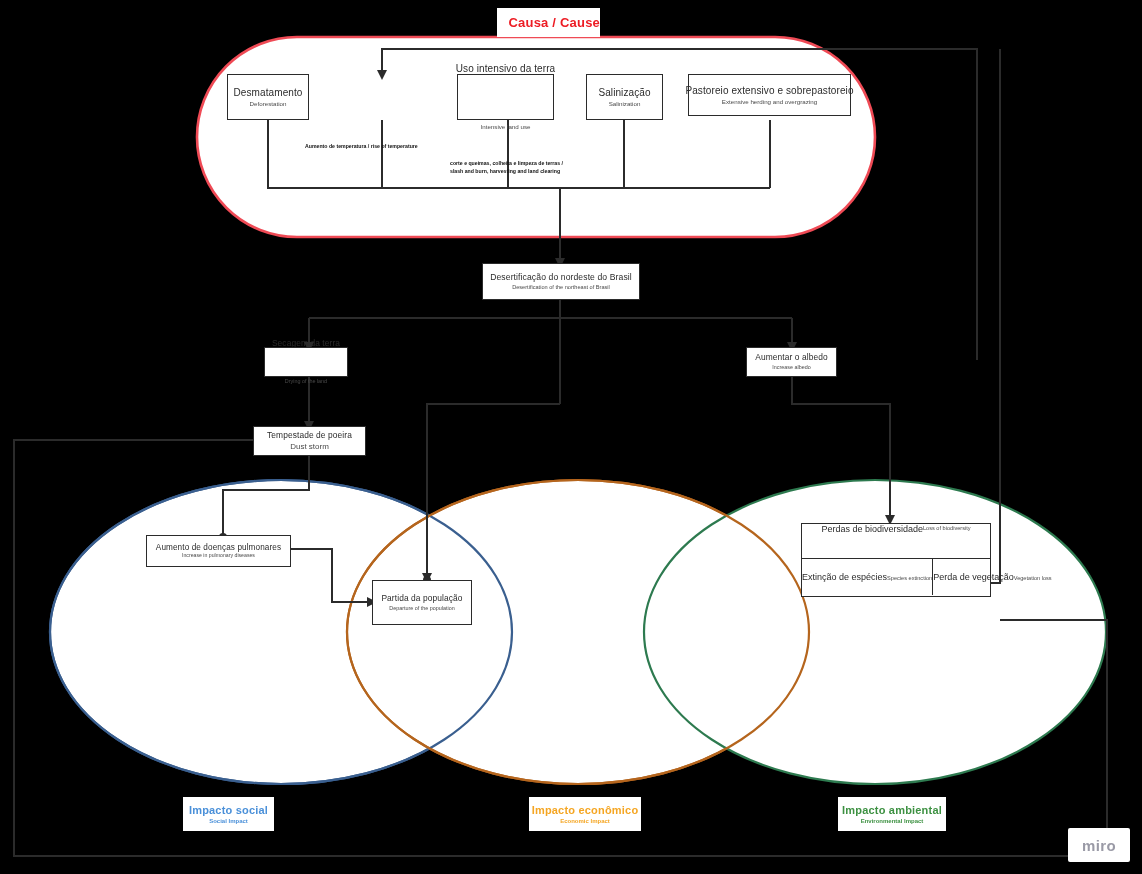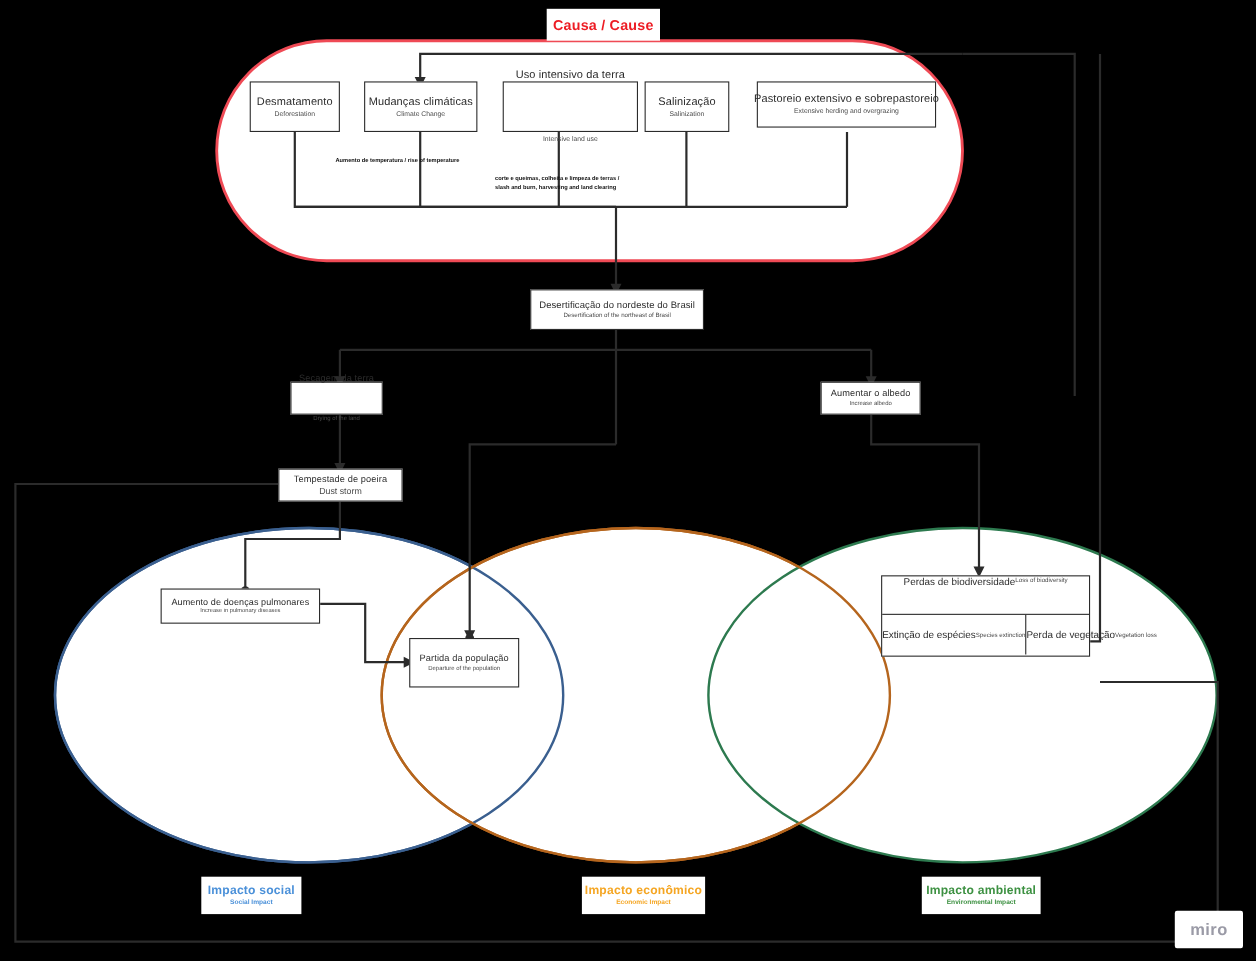--- a/index.html
+++ b/index.html
@@ -9,21 +9,21 @@
 
   .node{position:absolute;background:#fff;border:1.4px solid #2b2b2b;box-sizing:border-box;
         display:flex;flex-direction:column;align-items:center;justify-content:center;
         text-align:center;color:#2b2b2b;line-height:1.15;z-index:5;}
   .node .pt{font-size:10px;letter-spacing:.1px;white-space:nowrap;}
   .node .en{font-size:6.2px;color:#4a4a4a;margin-top:1.5px;white-space:nowrap;}
 
   .edgelabel{position:absolute;z-index:6;color:#111;font-size:5.2px;font-weight:700;
              line-height:1.5;text-align:left;white-space:nowrap;background:transparent;}
 
-  .banner{position:absolute;background:#fff;z-index:9;display:flex;align-items:center;
+  .banner{position:absolute;background:#fff;z-index:9;display:flex;align-items:flex-end;
           justify-content:center;font-weight:700;}
   .banner .b1{font-size:13px;letter-spacing:.2px;}
   .banner.col{flex-direction:column;}
 
   .legendbox{position:absolute;background:#fff;z-index:9;display:flex;flex-direction:column;
              align-items:center;justify-content:center;text-align:center;}
   .legendbox .l1{font-size:11px;font-weight:700;letter-spacing:.2px;}
   .legendbox .l2{font-size:6px;font-weight:700;margin-top:2px;}
 
   .miro{position:absolute;right:12px;bottom:12px;width:62px;height:34px;background:#fff;
@@ -109,26 +109,22 @@
 
   <div class="banner col" style="left:497px;top:8px;width:103px;height:29px;">
     <span class="b1" style="color:#ed1c24;">Causa / Cause</span>
   </div>
 
   <div class="node" style="left:227px;top:74px;width:82px;height:46px;">
     <span class="pt">Desmatamento</span>
     <span class="en">Deforestation</span>
   </div>
 
-  <div class="node" style="left:331px;top:74px;width:103px;height:46px;">
-    <span class="pt">Mudanças climáticas</span>
-    <span class="en">Climate Change</span>
-  </div>
-
-  <div class="node" style="left:457px;top:74px;width:123px;height:46px;gap:47px;">
+
+  <div class="node" style="left:457px;top:74px;width:97px;height:46px;gap:47px;">
     <span class="pt">Uso intensivo da terra</span>
     <span class="en">Intensive land use</span>
   </div>
 
   <div class="node" style="left:586px;top:74px;width:77px;height:46px;">
     <span class="pt">Salinização</span>
     <span class="en">Salinization</span>
   </div>
 
   <div class="node" style="left:688px;top:74px;width:163px;height:42px;">

